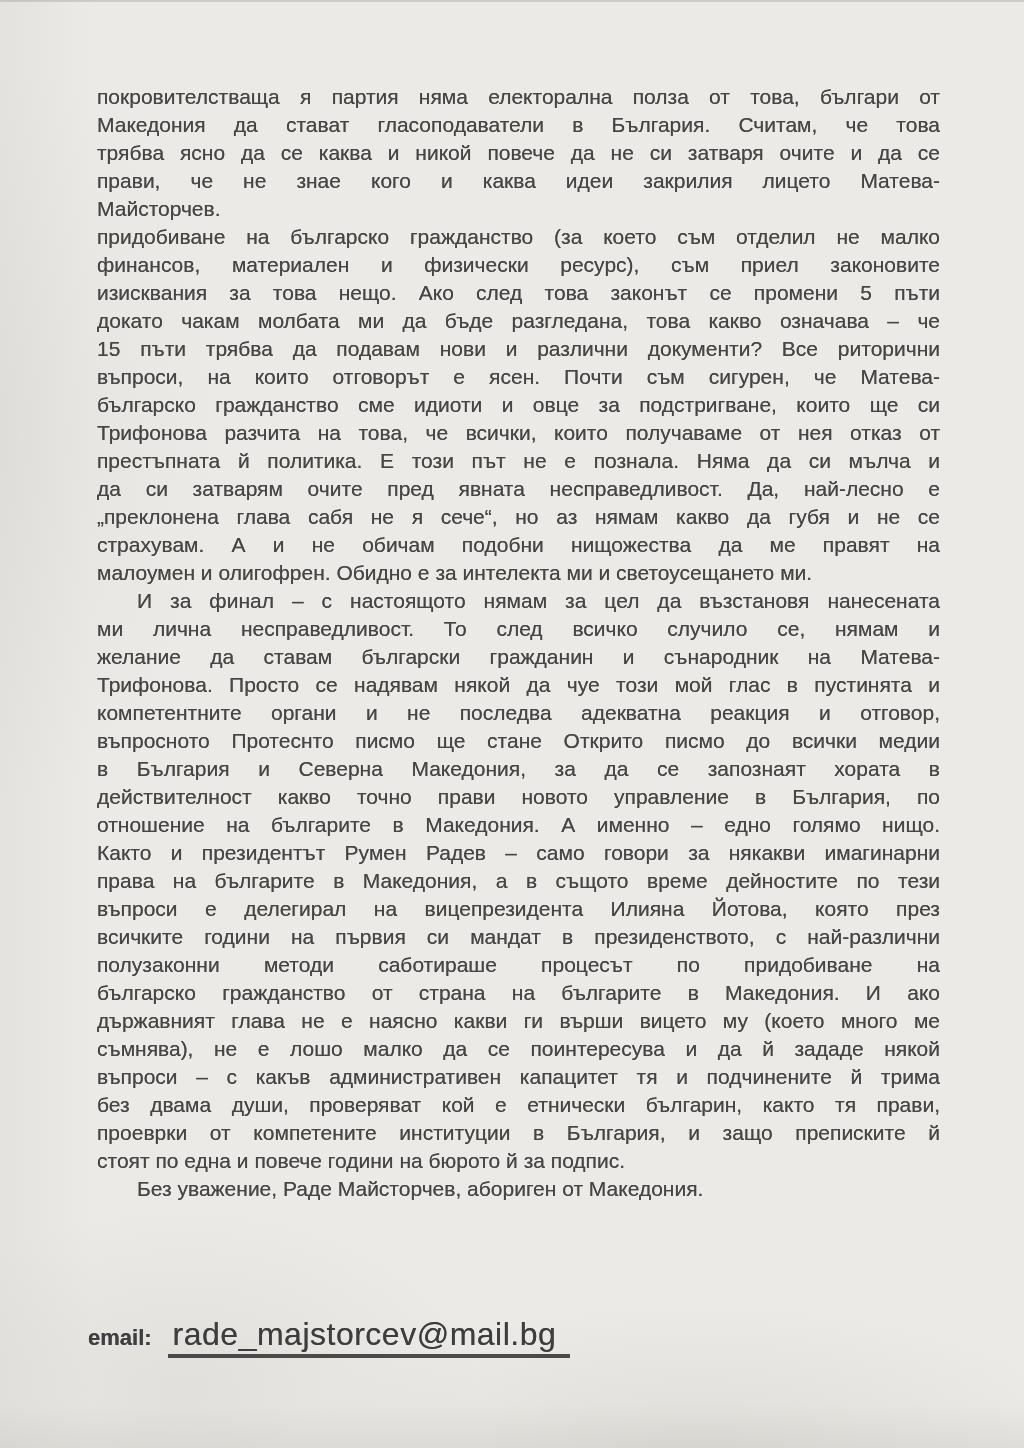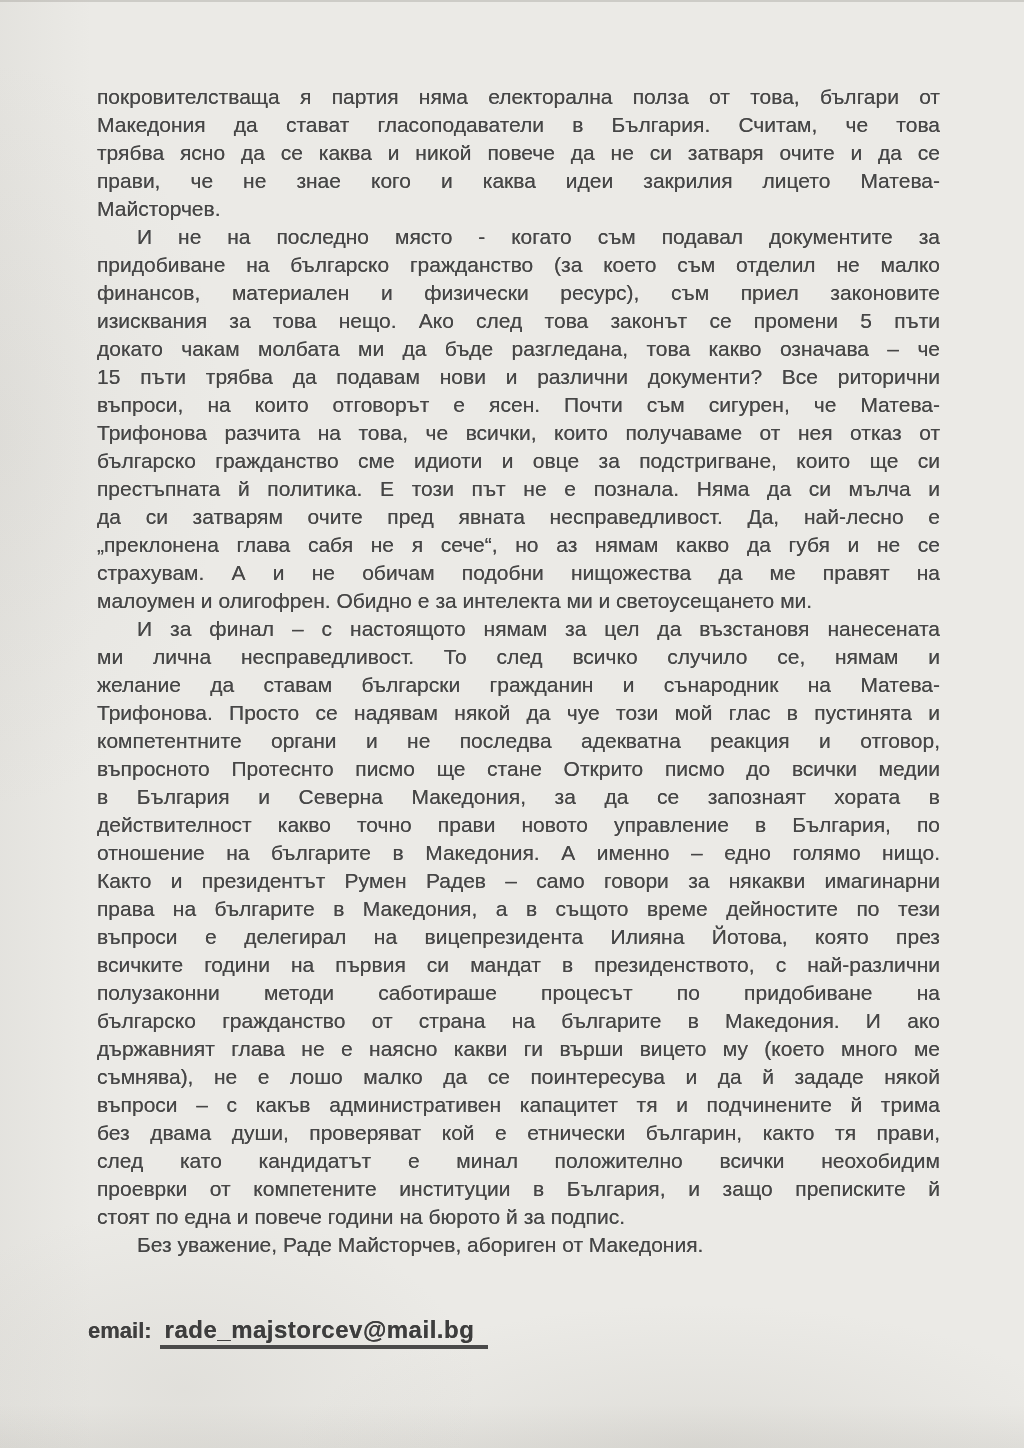--- a/index.html
+++ b/index.html
@@ -51,58 +51,57 @@
   }
   .line.ind {
     text-indent: 40px;
   }
   .email-row {
     position: absolute;
     left: 88px;
     top: 1316px;
     display: flex;
     align-items: baseline;
-    gap: 8px;
+    gap: 16px;
   }
   .email-label {
     font-size: 22px;
     font-weight: bold;
     color: #3f3f3f;
     text-shadow: 0 0 0.4px rgba(60,60,60,0.8);
   }
   .email-address {
-    font-size: 24px;
-    font-weight: bold;
+    font-size: 32px;
+    font-weight: normal;
     letter-spacing: 0.5px;
     color: #3d3d3d;
     border-bottom: 4px solid #4a4a4a;
     padding: 0 14px 1px 5px;
     text-shadow: 0 0 0.4px rgba(60,60,60,0.8);
   }
 </style>
 </head>
 <body>
 
 <div class="paper">
   <div class="top-edge"></div>
   <div class="content">
       <div class="line just">покровителстваща я партия няма електорална полза от това, българи от</div>
       <div class="line just">Македония да стават гласоподаватели в България. Считам, че това</div>
       <div class="line just">трябва ясно да се каква и никой повече да не си затваря очите и да се</div>
       <div class="line just">прави, че не знае кого и каква идеи закрилия лицето Матева-</div>
       <div class="line">Майсторчев.</div>
-      <div class="line just ind">И не на последно място - когато съм подавал документите за</div>
       <div class="line just">придобиване на българско гражданство (за което съм отделил не малко</div>
       <div class="line just">финансов, материален и физически ресурс), съм приел законовите</div>
       <div class="line just">изисквания за това нещо. Ако след това законът се промени 5 пъти</div>
       <div class="line just">докато чакам молбата ми да бъде разгледана, това какво означава – че</div>
       <div class="line just">15 пъти трябва да подавам нови и различни документи? Все риторични</div>
       <div class="line just">въпроси, на които отговорът е ясен. Почти съм сигурен, че Матева-</div>
+      <div class="line just">българско гражданство сме идиоти и овце за подстригване, които ще си</div>
       <div class="line just">Трифонова разчита на това, че всички, които получаваме от нея отказ от</div>
-      <div class="line just">българско гражданство сме идиоти и овце за подстригване, които ще си</div>
       <div class="line just">престъпната й политика. Е този път не е познала. Няма да си мълча и</div>
       <div class="line just">да си затварям очите пред явната несправедливост. Да, най-лесно е</div>
       <div class="line just">„преклонена глава сабя не я сече“, но аз нямам какво да губя и не се</div>
       <div class="line just">страхувам. А и не обичам подобни нищожества да ме правят на</div>
       <div class="line">малоумен и олигофрен. Обидно е за интелекта ми и светоусещането ми.</div>
       <div class="line just ind">И за финал – с настоящото нямам за цел да възстановя нанесената</div>
       <div class="line just">ми лична несправедливост. То след всичко случило се, нямам и</div>
       <div class="line just">желание да ставам български гражданин и сънародник на Матева-</div>
       <div class="line just">Трифонова. Просто се надявам някой да чуе този мой глас в пустинята и</div>
       <div class="line just">компетентните органи и не последва адекватна реакция и отговор,</div>
@@ -113,21 +112,20 @@
       <div class="line just">Както и президентът Румен Радев – само говори за някакви имагинарни</div>
       <div class="line just">права на българите в Македония, а в същото време дейностите по тези</div>
       <div class="line just">въпроси е делегирал на вицепрезидента Илияна Йотова, която през</div>
       <div class="line just">всичките години на първия си мандат в президенството, с най-различни</div>
       <div class="line just">полузаконни методи саботираше процесът по придобиване на</div>
       <div class="line just">българско гражданство от страна на българите в Македония. И ако</div>
       <div class="line just">държавният глава не е наясно какви ги върши вицето му (което много ме</div>
       <div class="line just">съмнява), не е лошо малко да се поинтересува и да й зададе някой</div>
       <div class="line just">въпроси – с какъв административен капацитет тя и подчинените й трима</div>
       <div class="line just">без двама души, проверяват кой е етнически българин, както тя прави,</div>
-      <div class="line just">след като кандидатът е минал положително всички неохобидим</div>
       <div class="line just">проеврки от компетените институции в България, и защо преписките й</div>
       <div class="line">стоят по една и повече години на бюрото й за подпис.</div>
       <div class="line ind">Без уважение, Раде Майсторчев, абориген от Македония.</div>
     </div>
   <div class="email-row">
     <span class="email-label">email:</span>
     <span class="email-address">rade_majstorcev@mail.bg</span>
   </div>
 </div>
 

